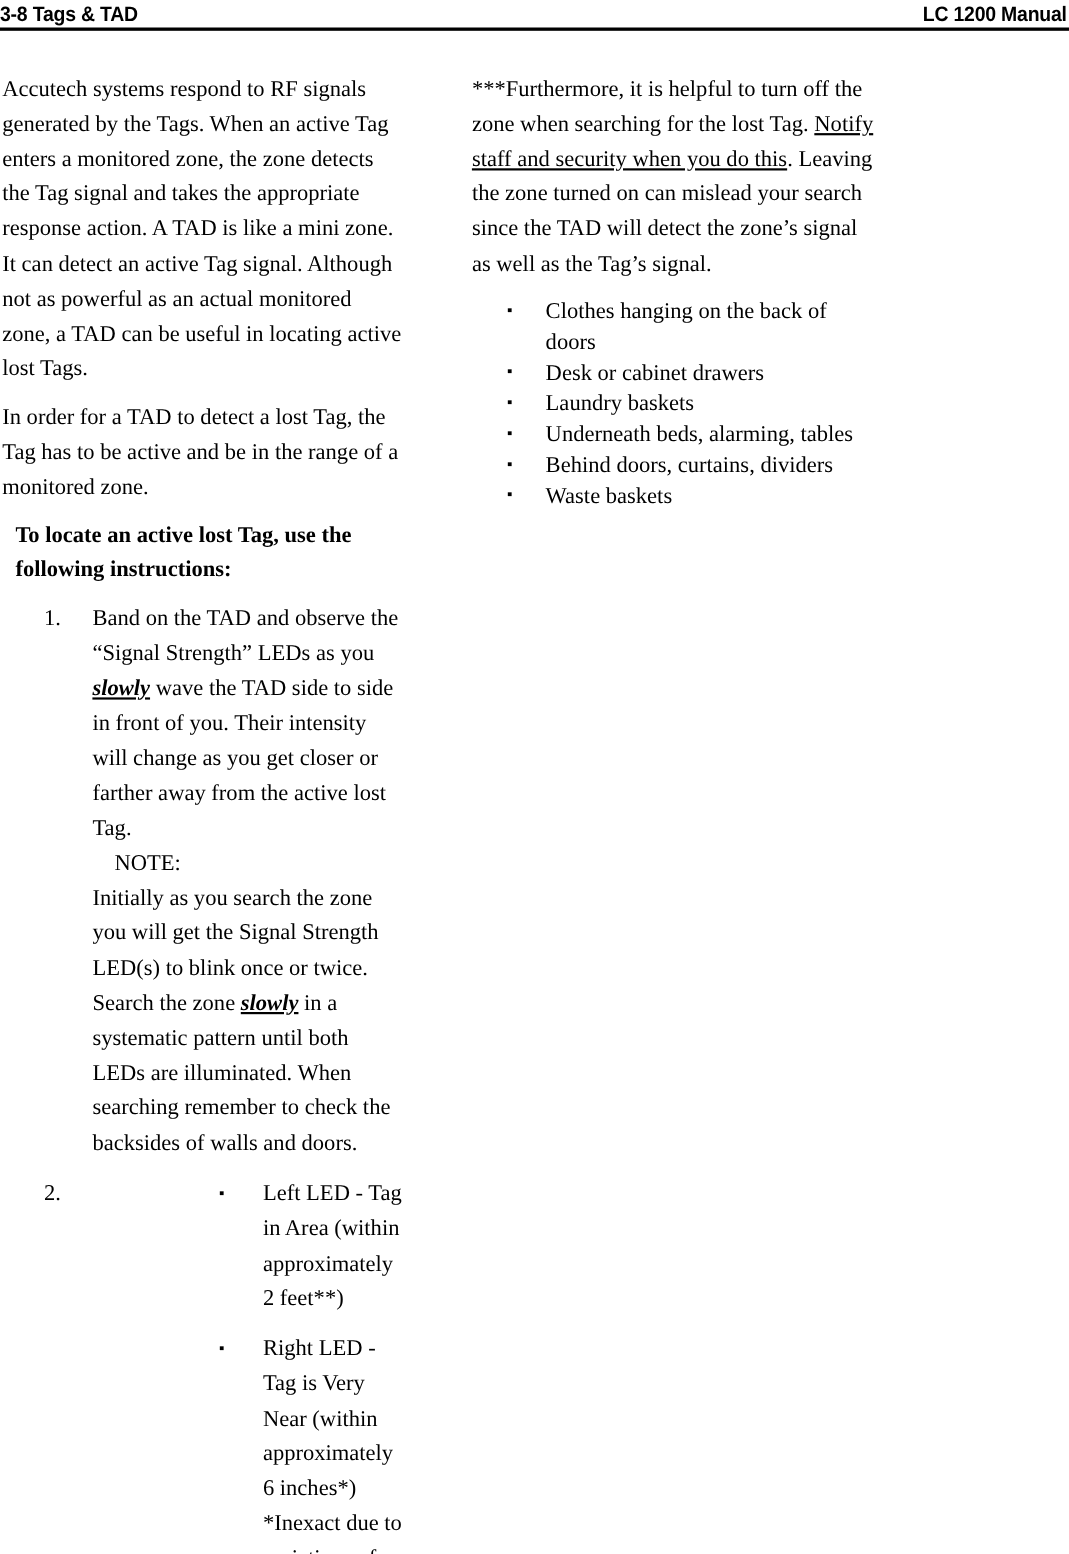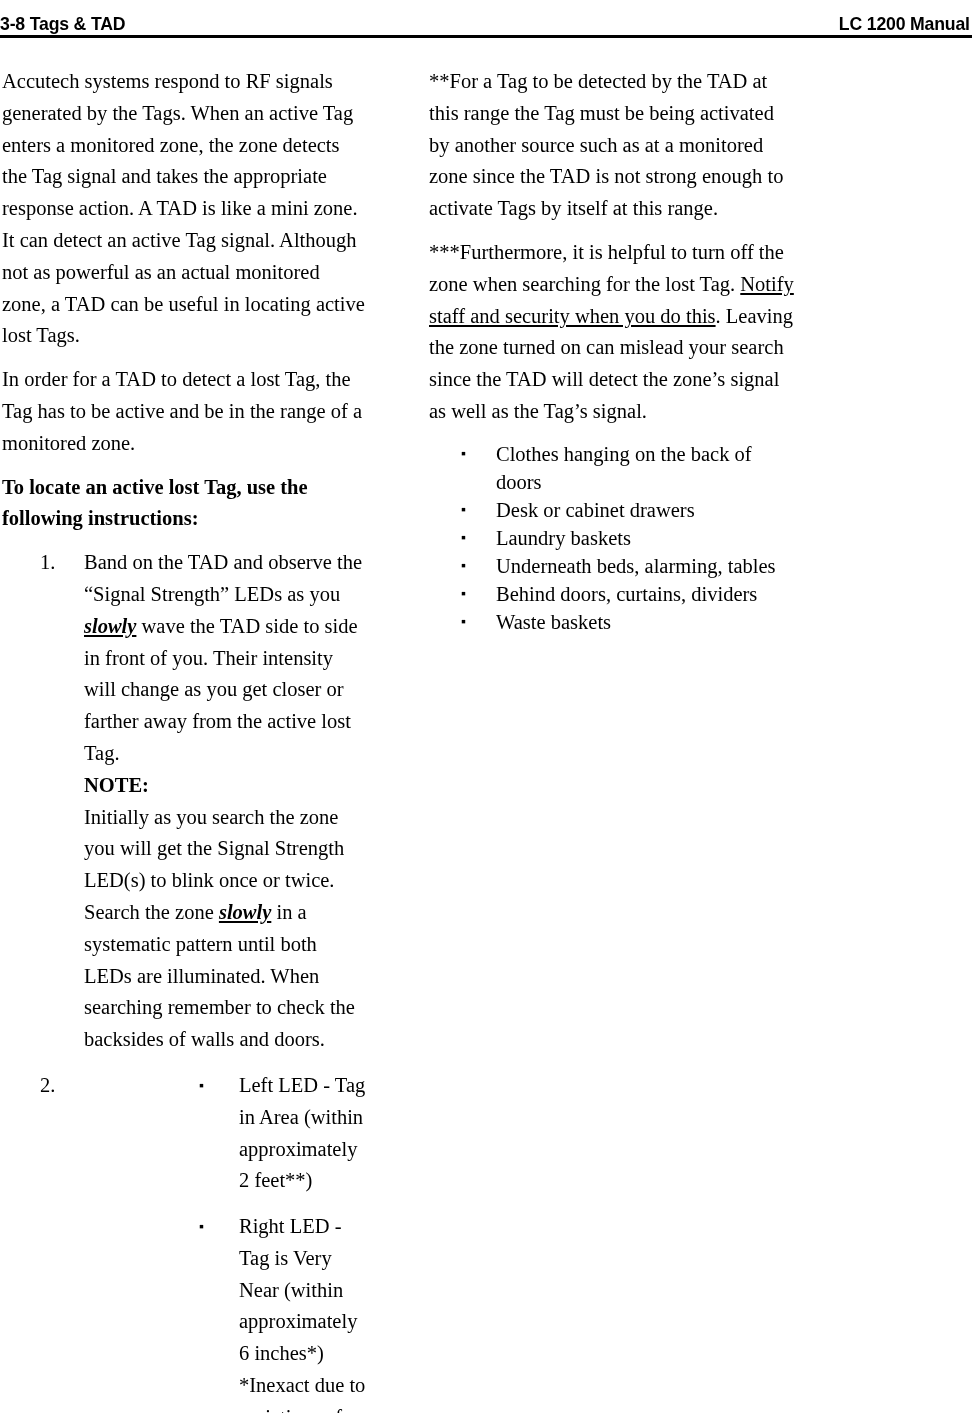--- a/index.html
+++ b/index.html
@@ -22,21 +22,21 @@
     top: 0;
     left: 0;
     width: 972px;
     height: 28px;
   }
   .page-header .hdr-row {
     display: flex;
     justify-content: space-between;
     align-items: flex-end;
     height: 24px;
-    padding: 10px 2px 0 0;
+    padding: 0 2px 0 0;
   }
   .hdr-left, .hdr-right {
     font-family: "Liberation Sans", "DejaVu Sans", sans-serif;
     font-weight: bold;
     font-size: 19px;
     line-height: 20px;
     letter-spacing: -0.2px;
     transform: scaleX(0.93);
     transform-origin: left bottom;
     white-space: nowrap;
@@ -68,21 +68,21 @@
   .col-right { margin-left: 62px; }
 
   p.para {
     margin: 0 0 12px 0;
     text-align: left;
   }
   .bi    { font-weight: bold; font-style: italic; text-decoration: underline; }
   .u     { text-decoration: underline; }
 
   h4.subhead {
-    margin: 0 0 12px 0;
+    margin: 0 0 12px 12px;
     font-size: 20.5px;
     line-height: 31.8px;
     font-weight: bold;
     font-family: Liberation Serif, serif;
   }
 
   
   ol.numlist {
     list-style: none;
     margin: 0;
@@ -96,21 +96,22 @@
   ol.numlist > li:last-child { margin-bottom: 0; }
   ol.numlist > li > .num {
     position: absolute;
     left: 38px;
     top: 0;
     width: 30px;
     text-align: left;
   }
   .note-label {
     display: block;
-    font-weight: bold;
+    font-weight: normal;
+    margin-left: 20px;
   }
 
   
   ul.sublist {
     list-style: none;
     margin: 14px 0 0 0;
     padding: 0;
   }
   ul.sublist > li {
     position: relative;
@@ -190,21 +191,20 @@
             <span>*Inexact due to variations of the remaining Tag battery power, remaining TAD battery power, and if the Tag is alarming in Band Removal.</span>
           </li>
         </ul>
       </li>
 
     </ol>
   </div>
 
   <div class="col col-right">
 
-    <p class="para">**For a Tag to be detected by the TAD at this range the Tag must be being activated by another source such as at a monitored zone since the TAD is not strong enough to activate Tags by itself at this range.</p>
 
     <p class="para">
       <span>***Furthermore, it is helpful to turn off the zone when searching for the lost Tag. </span><span class="u">Notify staff and security when you do this</span><span>. Leaving the zone turned on can mislead your search since the TAD will detect the zone’s signal as well as the Tag’s signal.</span>
     </p>
 
 
     <ul class="places">
       <li>
         <span class="bullet">▪</span>
         <span>Clothes hanging on the back of doors</span>

